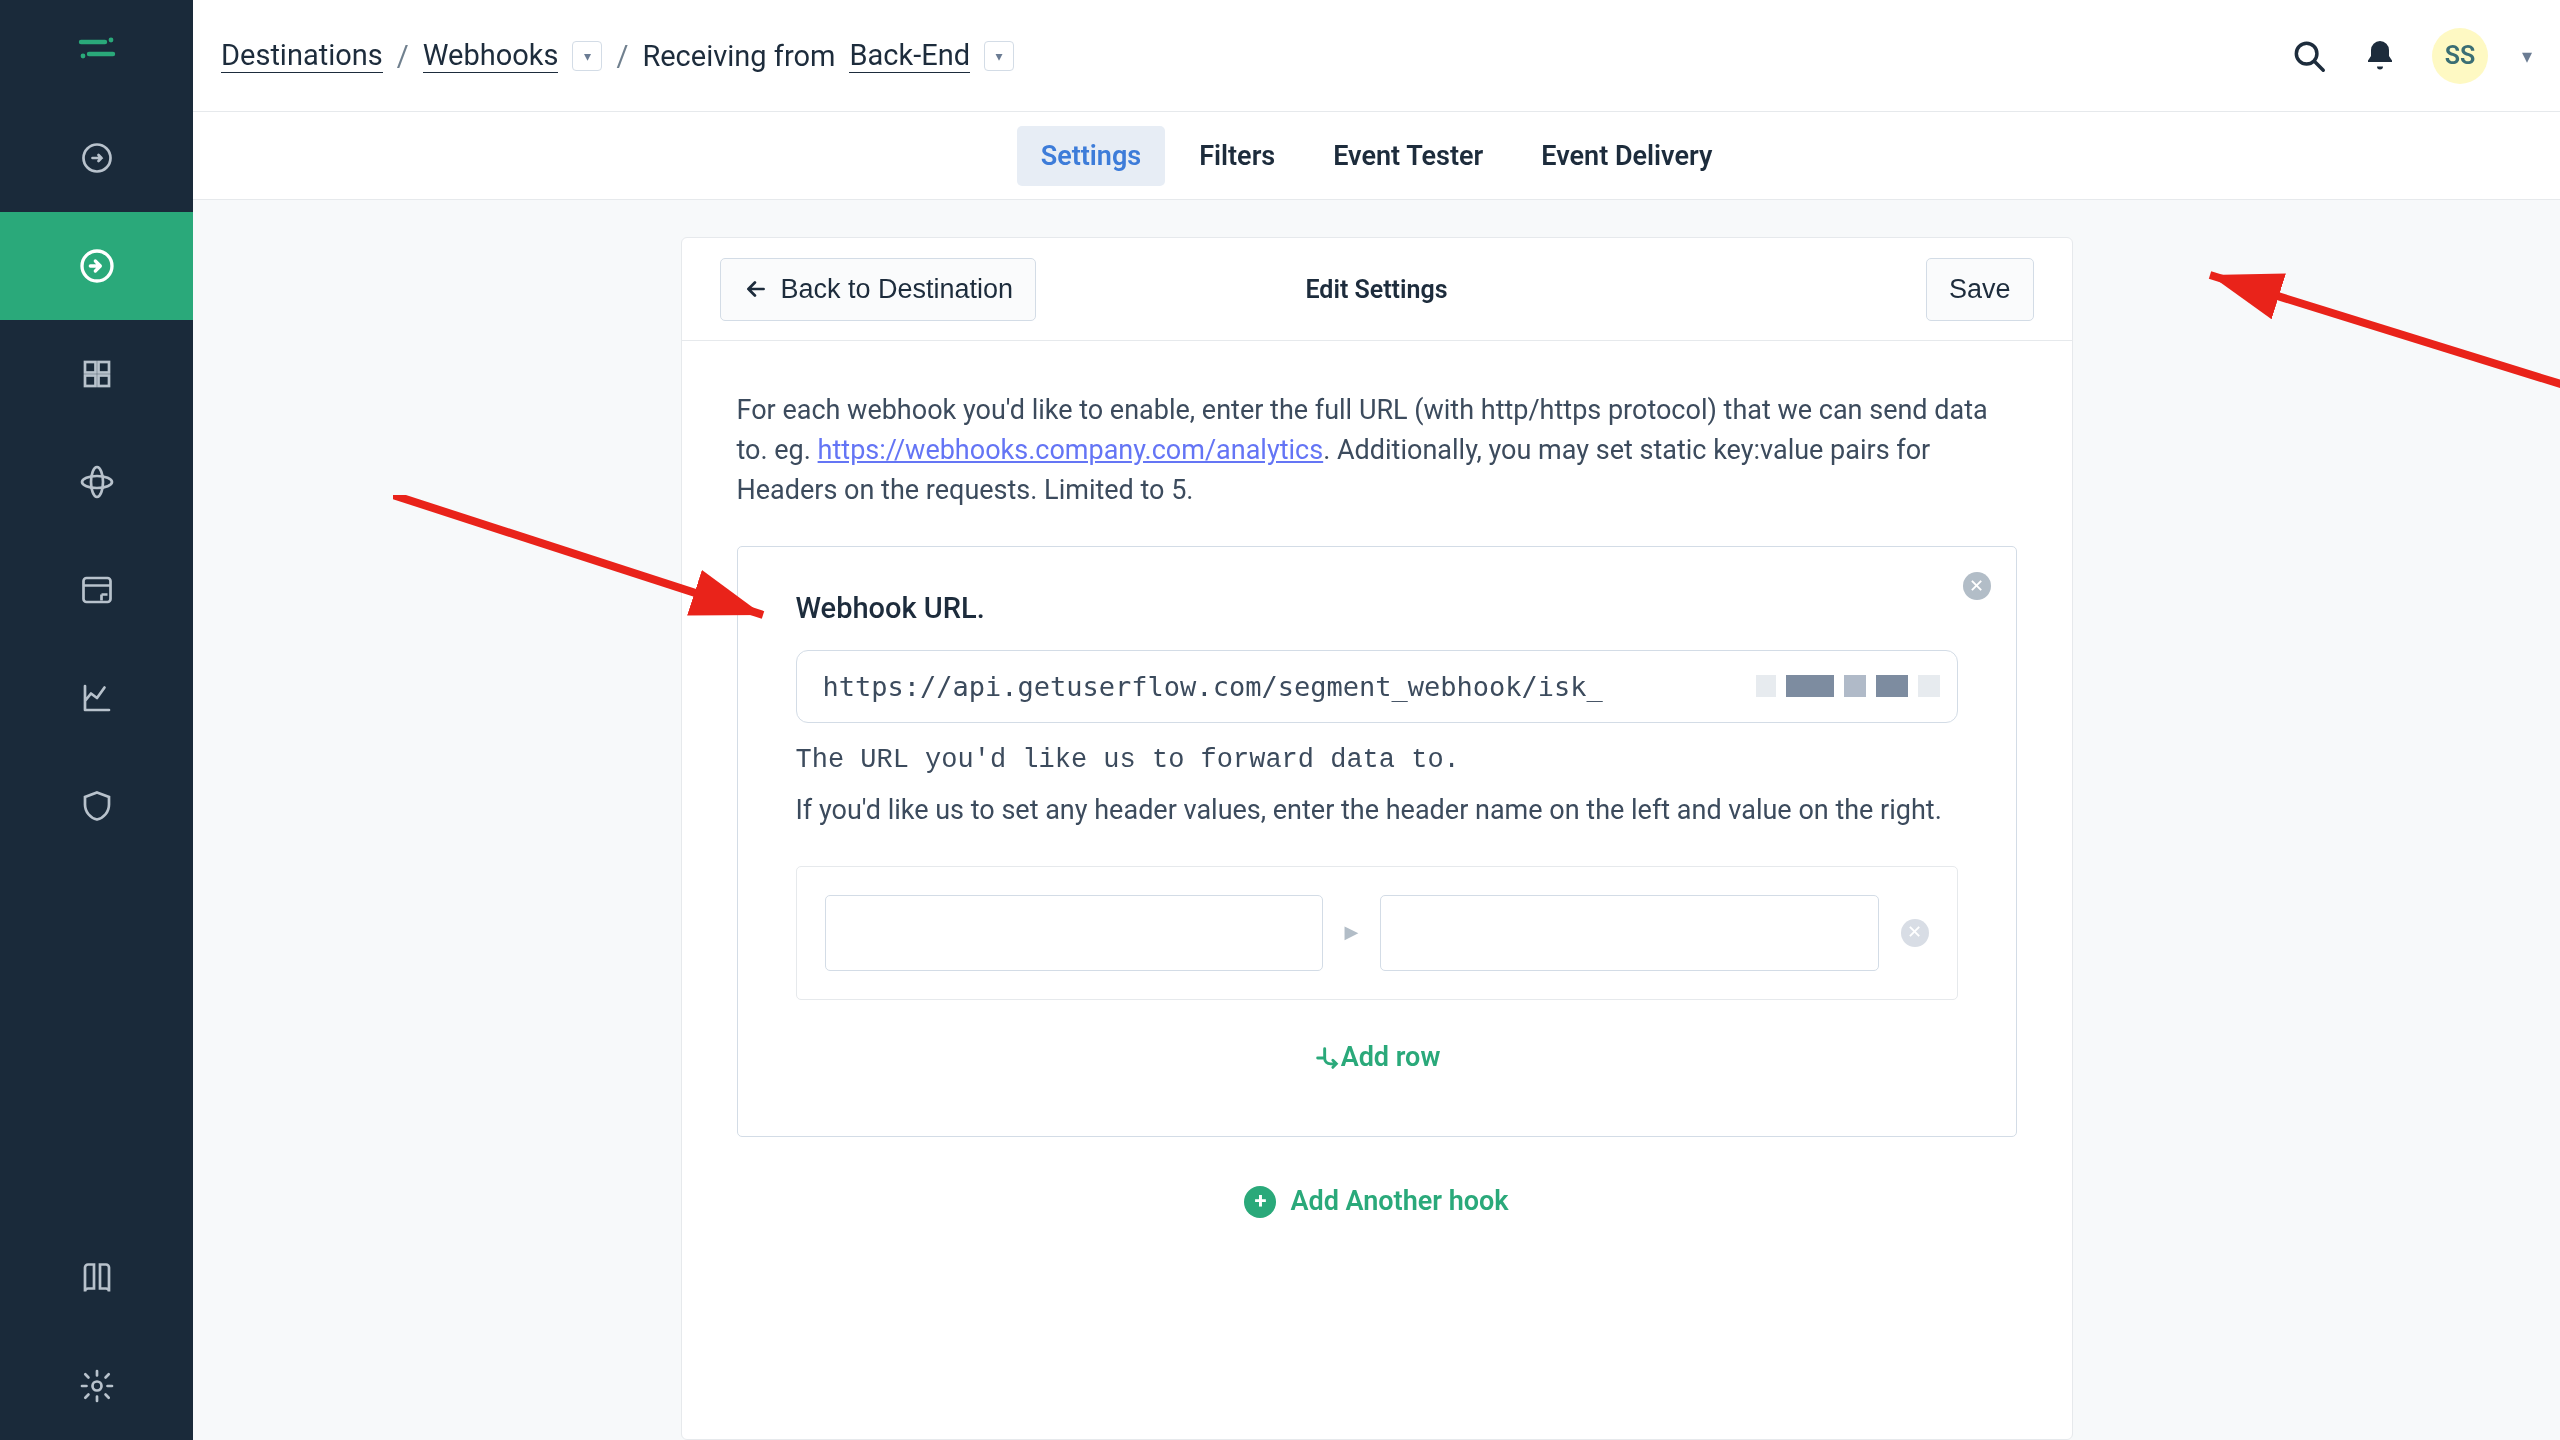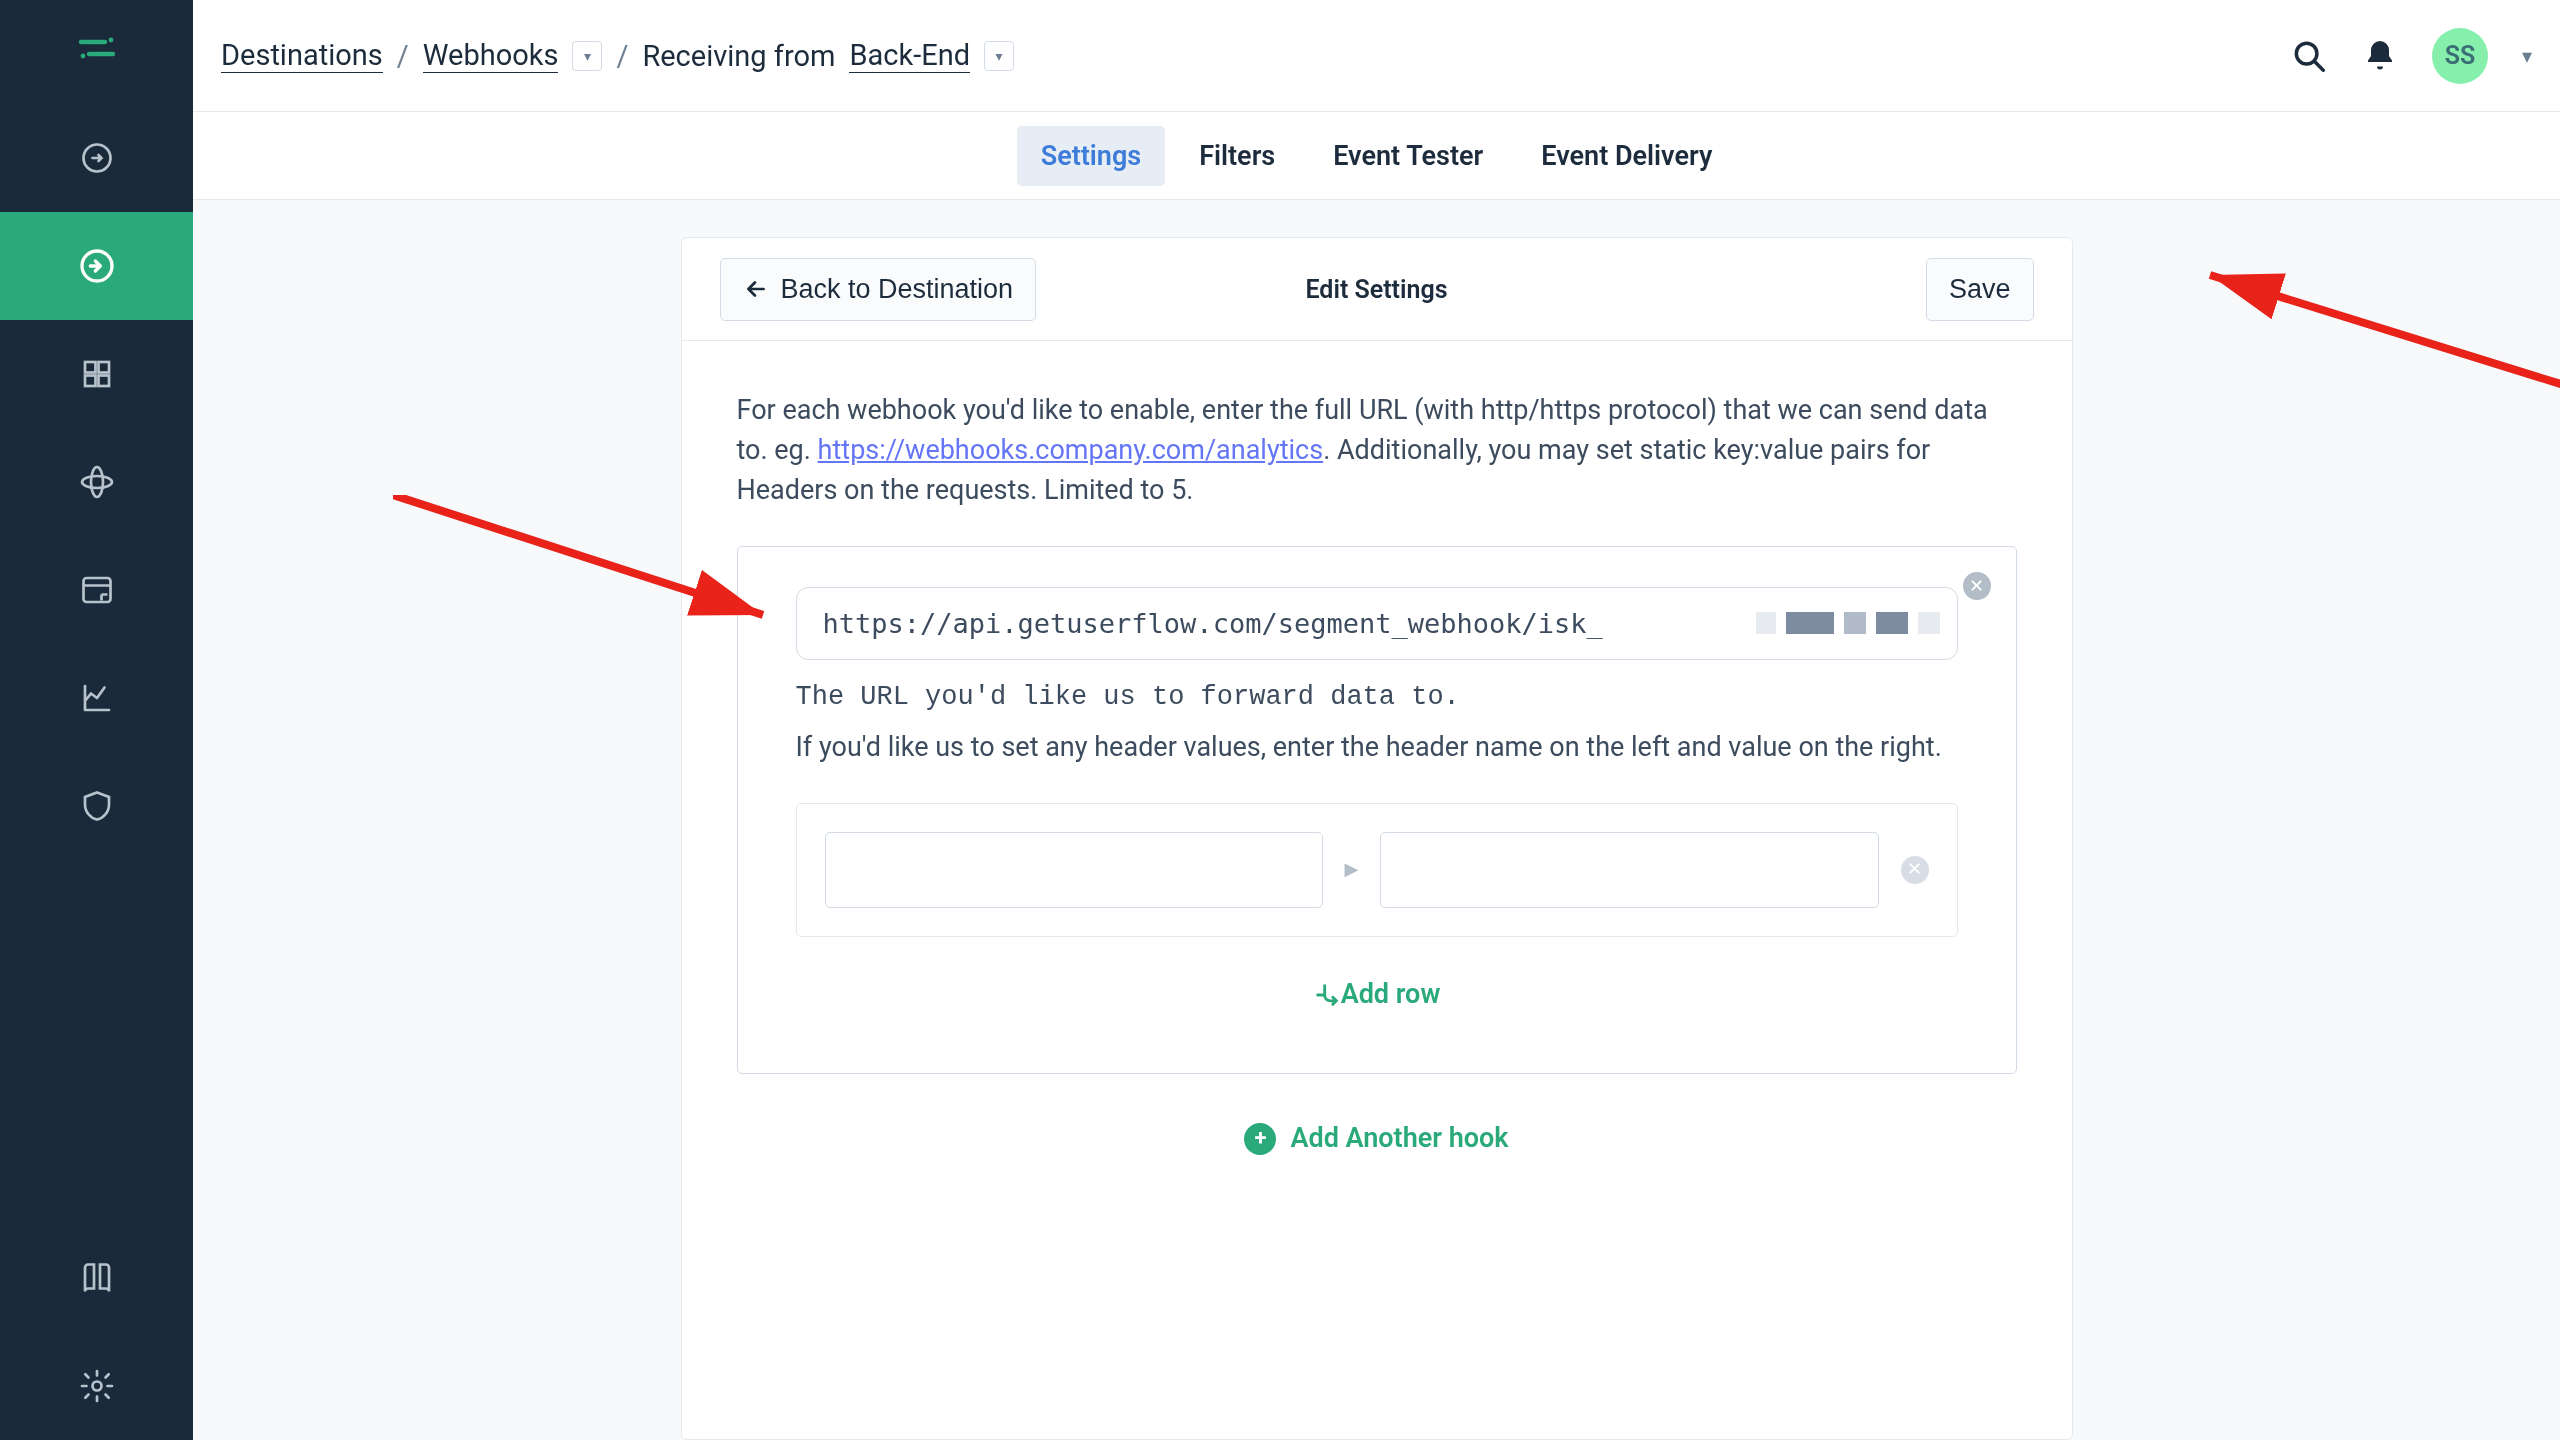--- a/index.html
+++ b/index.html
@@ -61,21 +61,21 @@
   align-items: center;
   justify-content: center;
   color: #6b7c93;
   font-size: 14px;
 }
 .topbar-right { margin-left: auto; display: flex; align-items: center; gap: 34px; }
 .avatar {
   width: 56px;
   height: 56px;
   border-radius: 50%;
-  background: #86efac;
+  background: #fef9c3;
   color: #3a6e74;
   display: flex;
   align-items: center;
   justify-content: center;
   font-weight: 600;
   font-size: 25px;
 }
 .subtabs {
   height: 88px;
   border-bottom: 1px solid #e6e9ec;
@@ -357,20 +357,21 @@
           </button>
         </div>
 
         <div class="card-body">
           <p>
             <span>For each webhook you'd like to enable, enter the full URL (with http/https protocol) that we can send data to. eg. </span><a href="#">https://webhooks.company.com/analytics</a><span>. Additionally, you may set static key:value pairs for Headers on the requests. Limited to 5.</span>
           </p>
 
           <div class="webhook-box">
             <div class="delete-circle">✕</div>
+            <div class="section-label">Webhook URL.</div>
             <div class="url-row">
               <input class="url-input" value="https://api.getuserflow.com/segment_webhook/isk_" style="">
               <div class="url-blur">
                 <div class="blur-block b1"></div>
                 <div class="blur-block b2"></div>
                 <div class="blur-block b3"></div>
                 <div class="blur-block b4"></div>
                 <div class="blur-block b5"></div>
               </div>
             </div>

